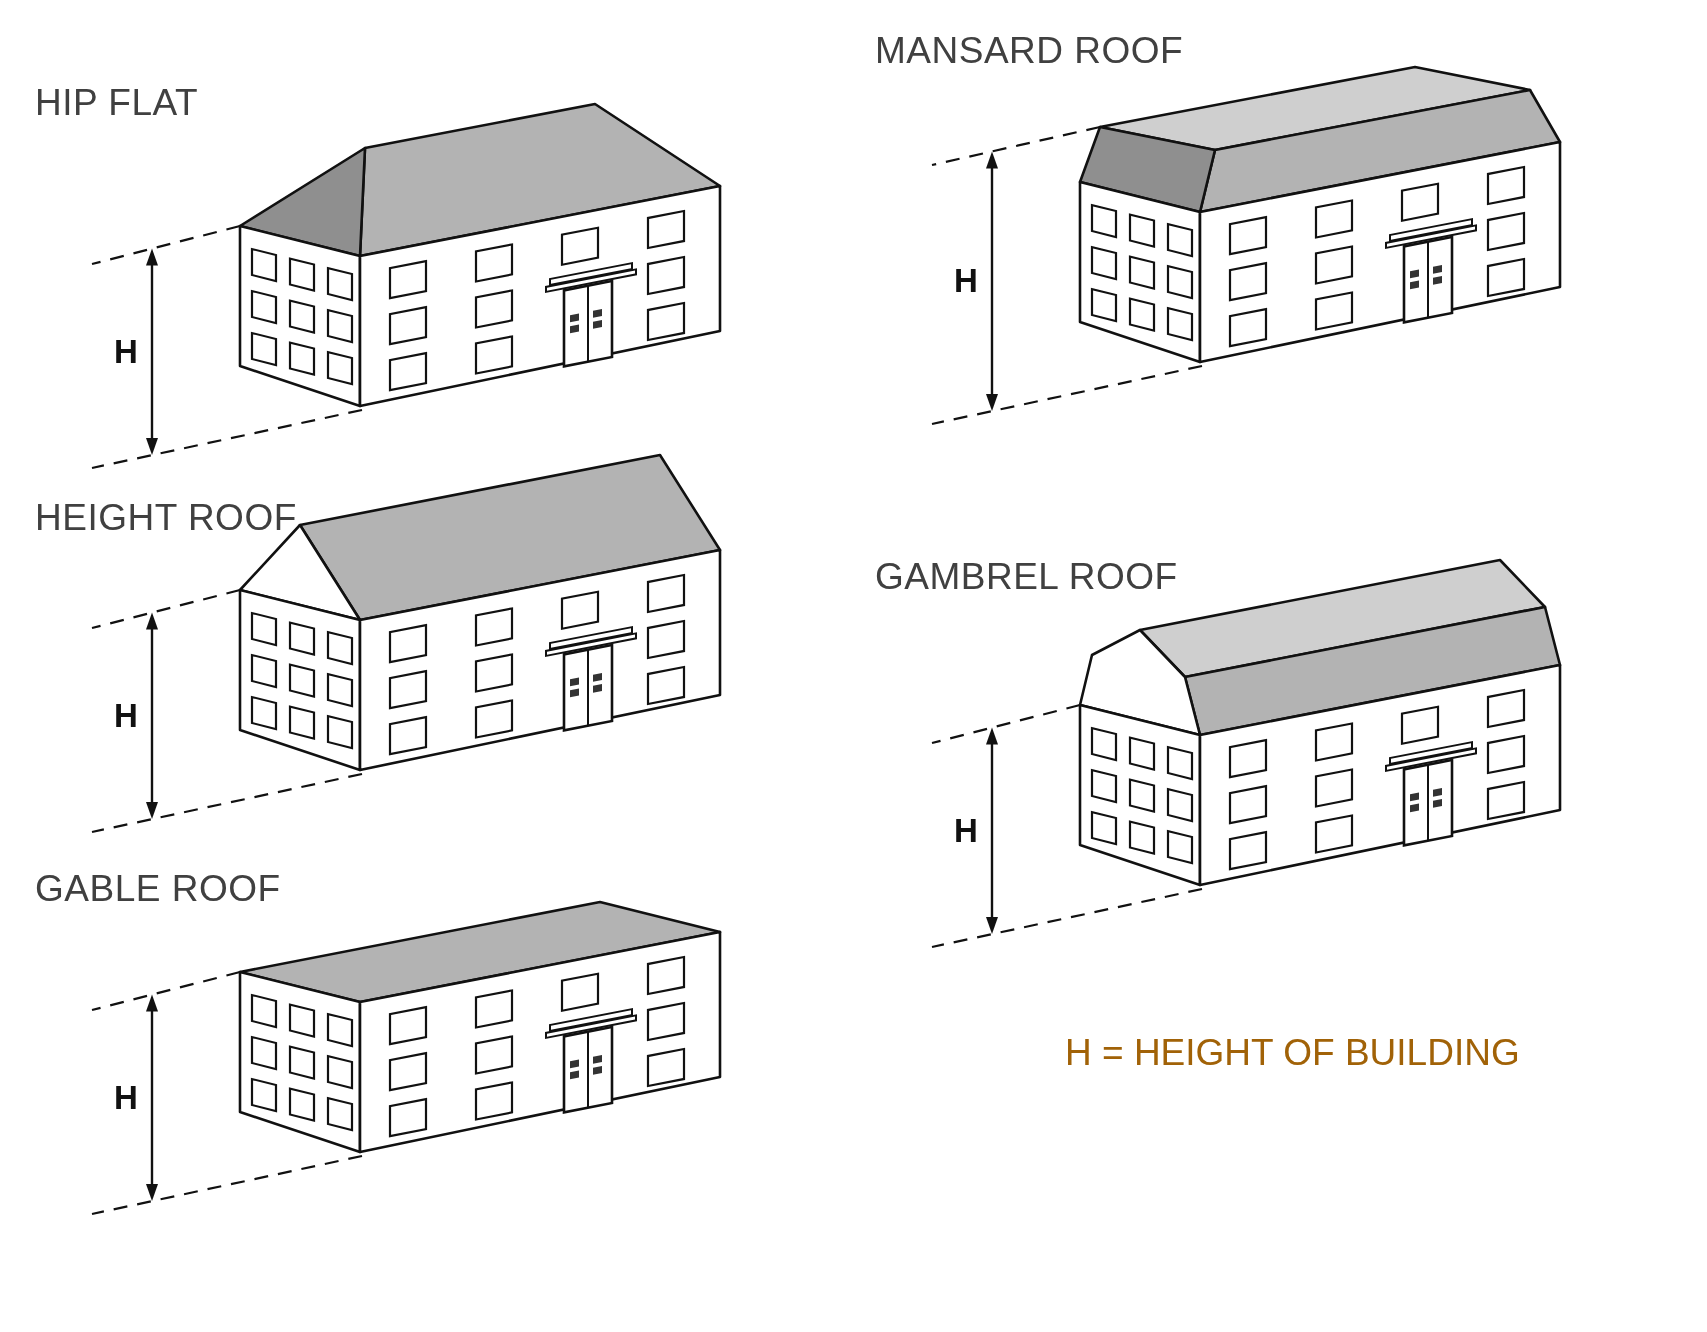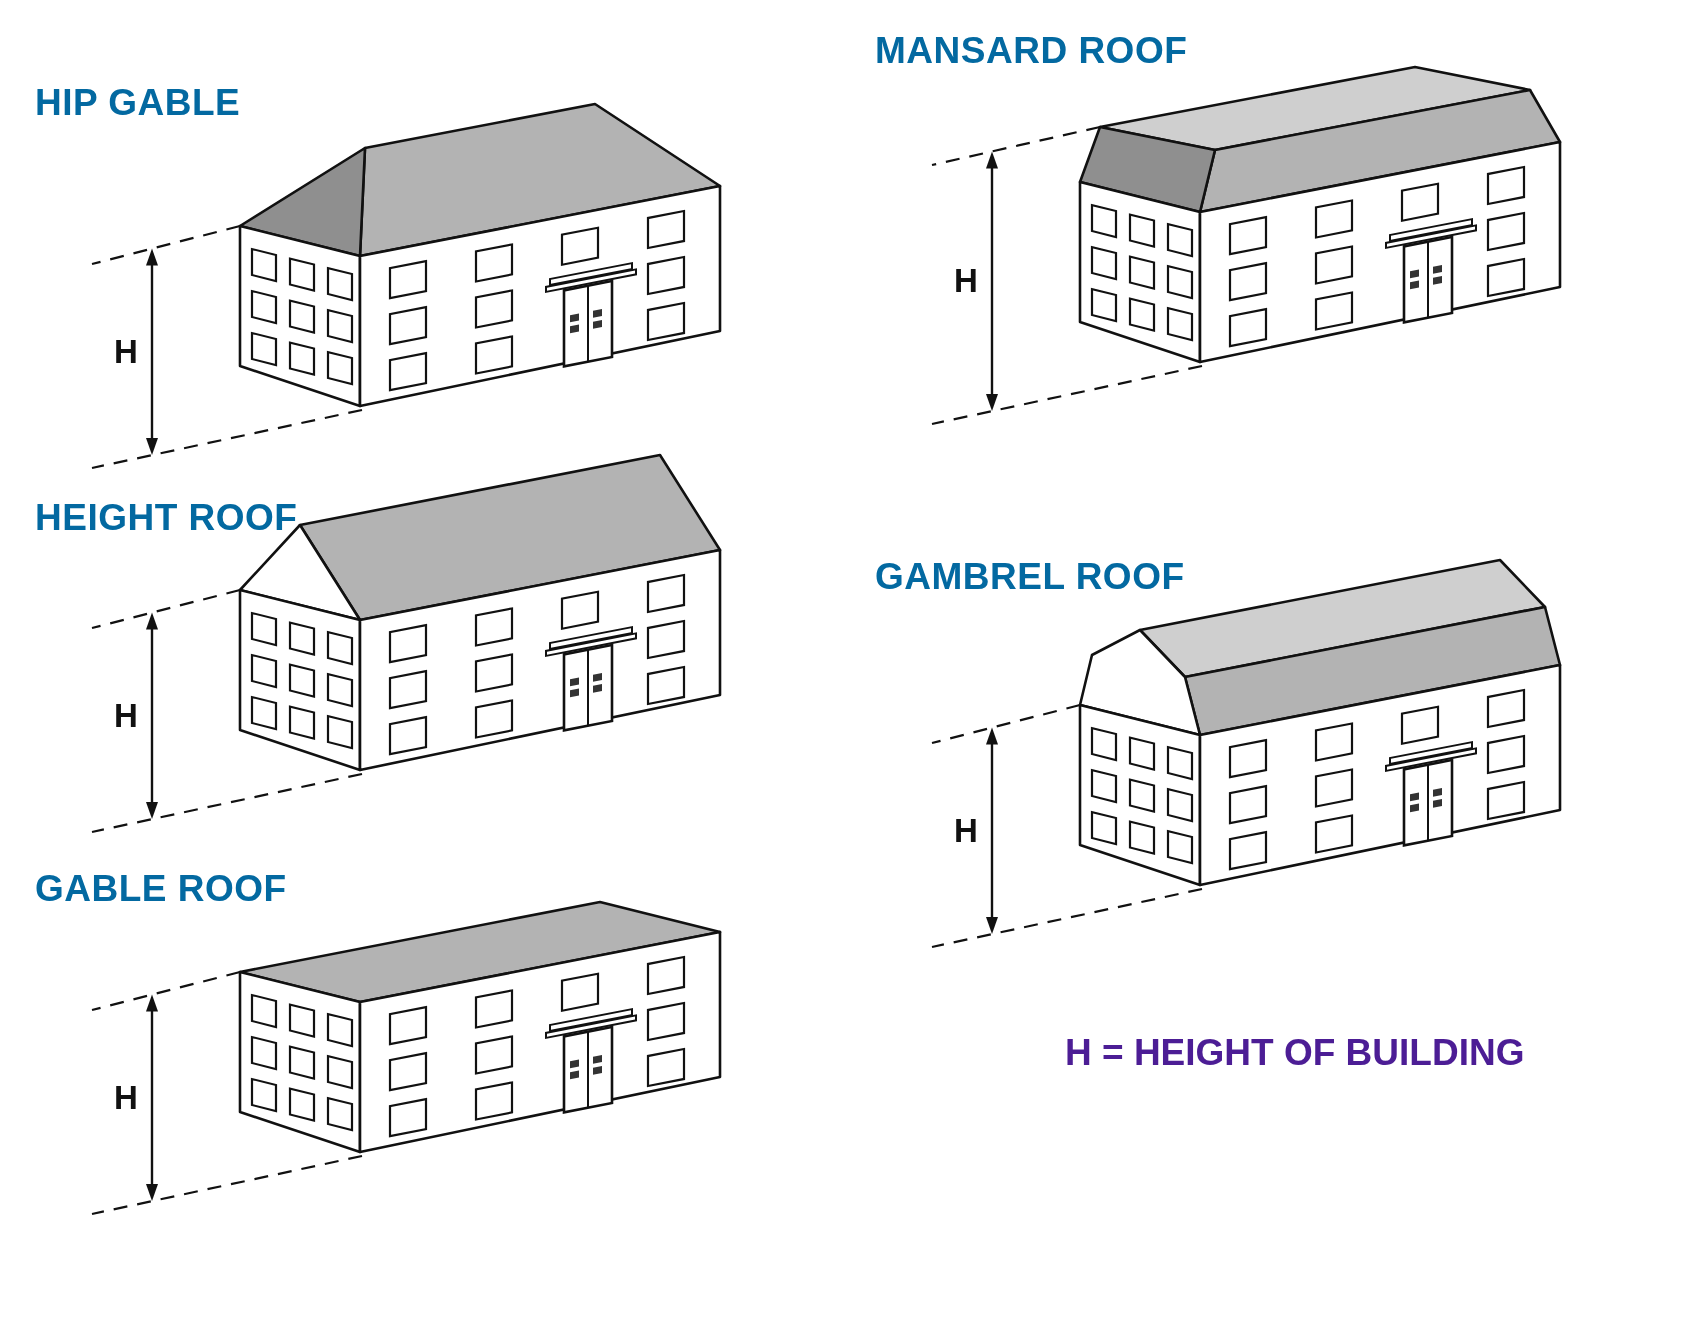--- a/index.html
+++ b/index.html
@@ -1,35 +1,35 @@
 <!DOCTYPE html>
 <html><head>
 <meta charset="utf-8">
 <style>
   html,body{margin:0;padding:0;background:#ffffff;}
   .page{
     position:relative;width:1707px;height:1332px;background:#ffffff;
     font-family:"Liberation Sans",sans-serif;overflow:hidden;
   }
   .roof-label{
-    position:absolute;font-size:37px;font-weight:700;color:#0369a1;
+    position:absolute;font-size:37px;font-weight:400;color:#404040;
     letter-spacing:.5px;white-space:nowrap;
   }
   .diagram-svg{position:absolute;}
   .legend{
-    position:absolute;font-size:37px;font-weight:700;color:#4c1d95;white-space:nowrap;
+    position:absolute;font-size:37px;font-weight:400;color:#a16207;white-space:nowrap;
   }
 </style>
 </head>
 <body>
 
 <div class="page">
 
   <div class="diagram">
-    <div class="roof-label" style="left:35px;top:82px">HIP GABLE</div>
+    <div class="roof-label" style="left:35px;top:82px">HIP FLAT</div>
     <svg class="diagram-svg building-svg" style="left:80px;top:66px" width="660" height="430" viewBox="0 0 660 430">
         <g>
           <polygon points="280,190 640,120 515,38 285,82" fill="#b3b3b3" stroke="#111111" stroke-width="2.6" stroke-linejoin="round"></polygon>
           <polygon points="160,160 280,190 285,82" fill="#8f8f8f" stroke="#111111" stroke-width="2.6" stroke-linejoin="round"></polygon>
         </g>
         <g>
           <polygon points="160,160 280,190 280,340 160,300" fill="#ffffff" stroke="#111111" stroke-width="2.6" stroke-linejoin="round"></polygon>
           <polygon points="280,190 640,120 640,265 280,340" fill="#ffffff" stroke="#111111" stroke-width="2.6" stroke-linejoin="round"></polygon>
         </g>
         <g transform="matrix(1,0.25,0,1,160,160)">

